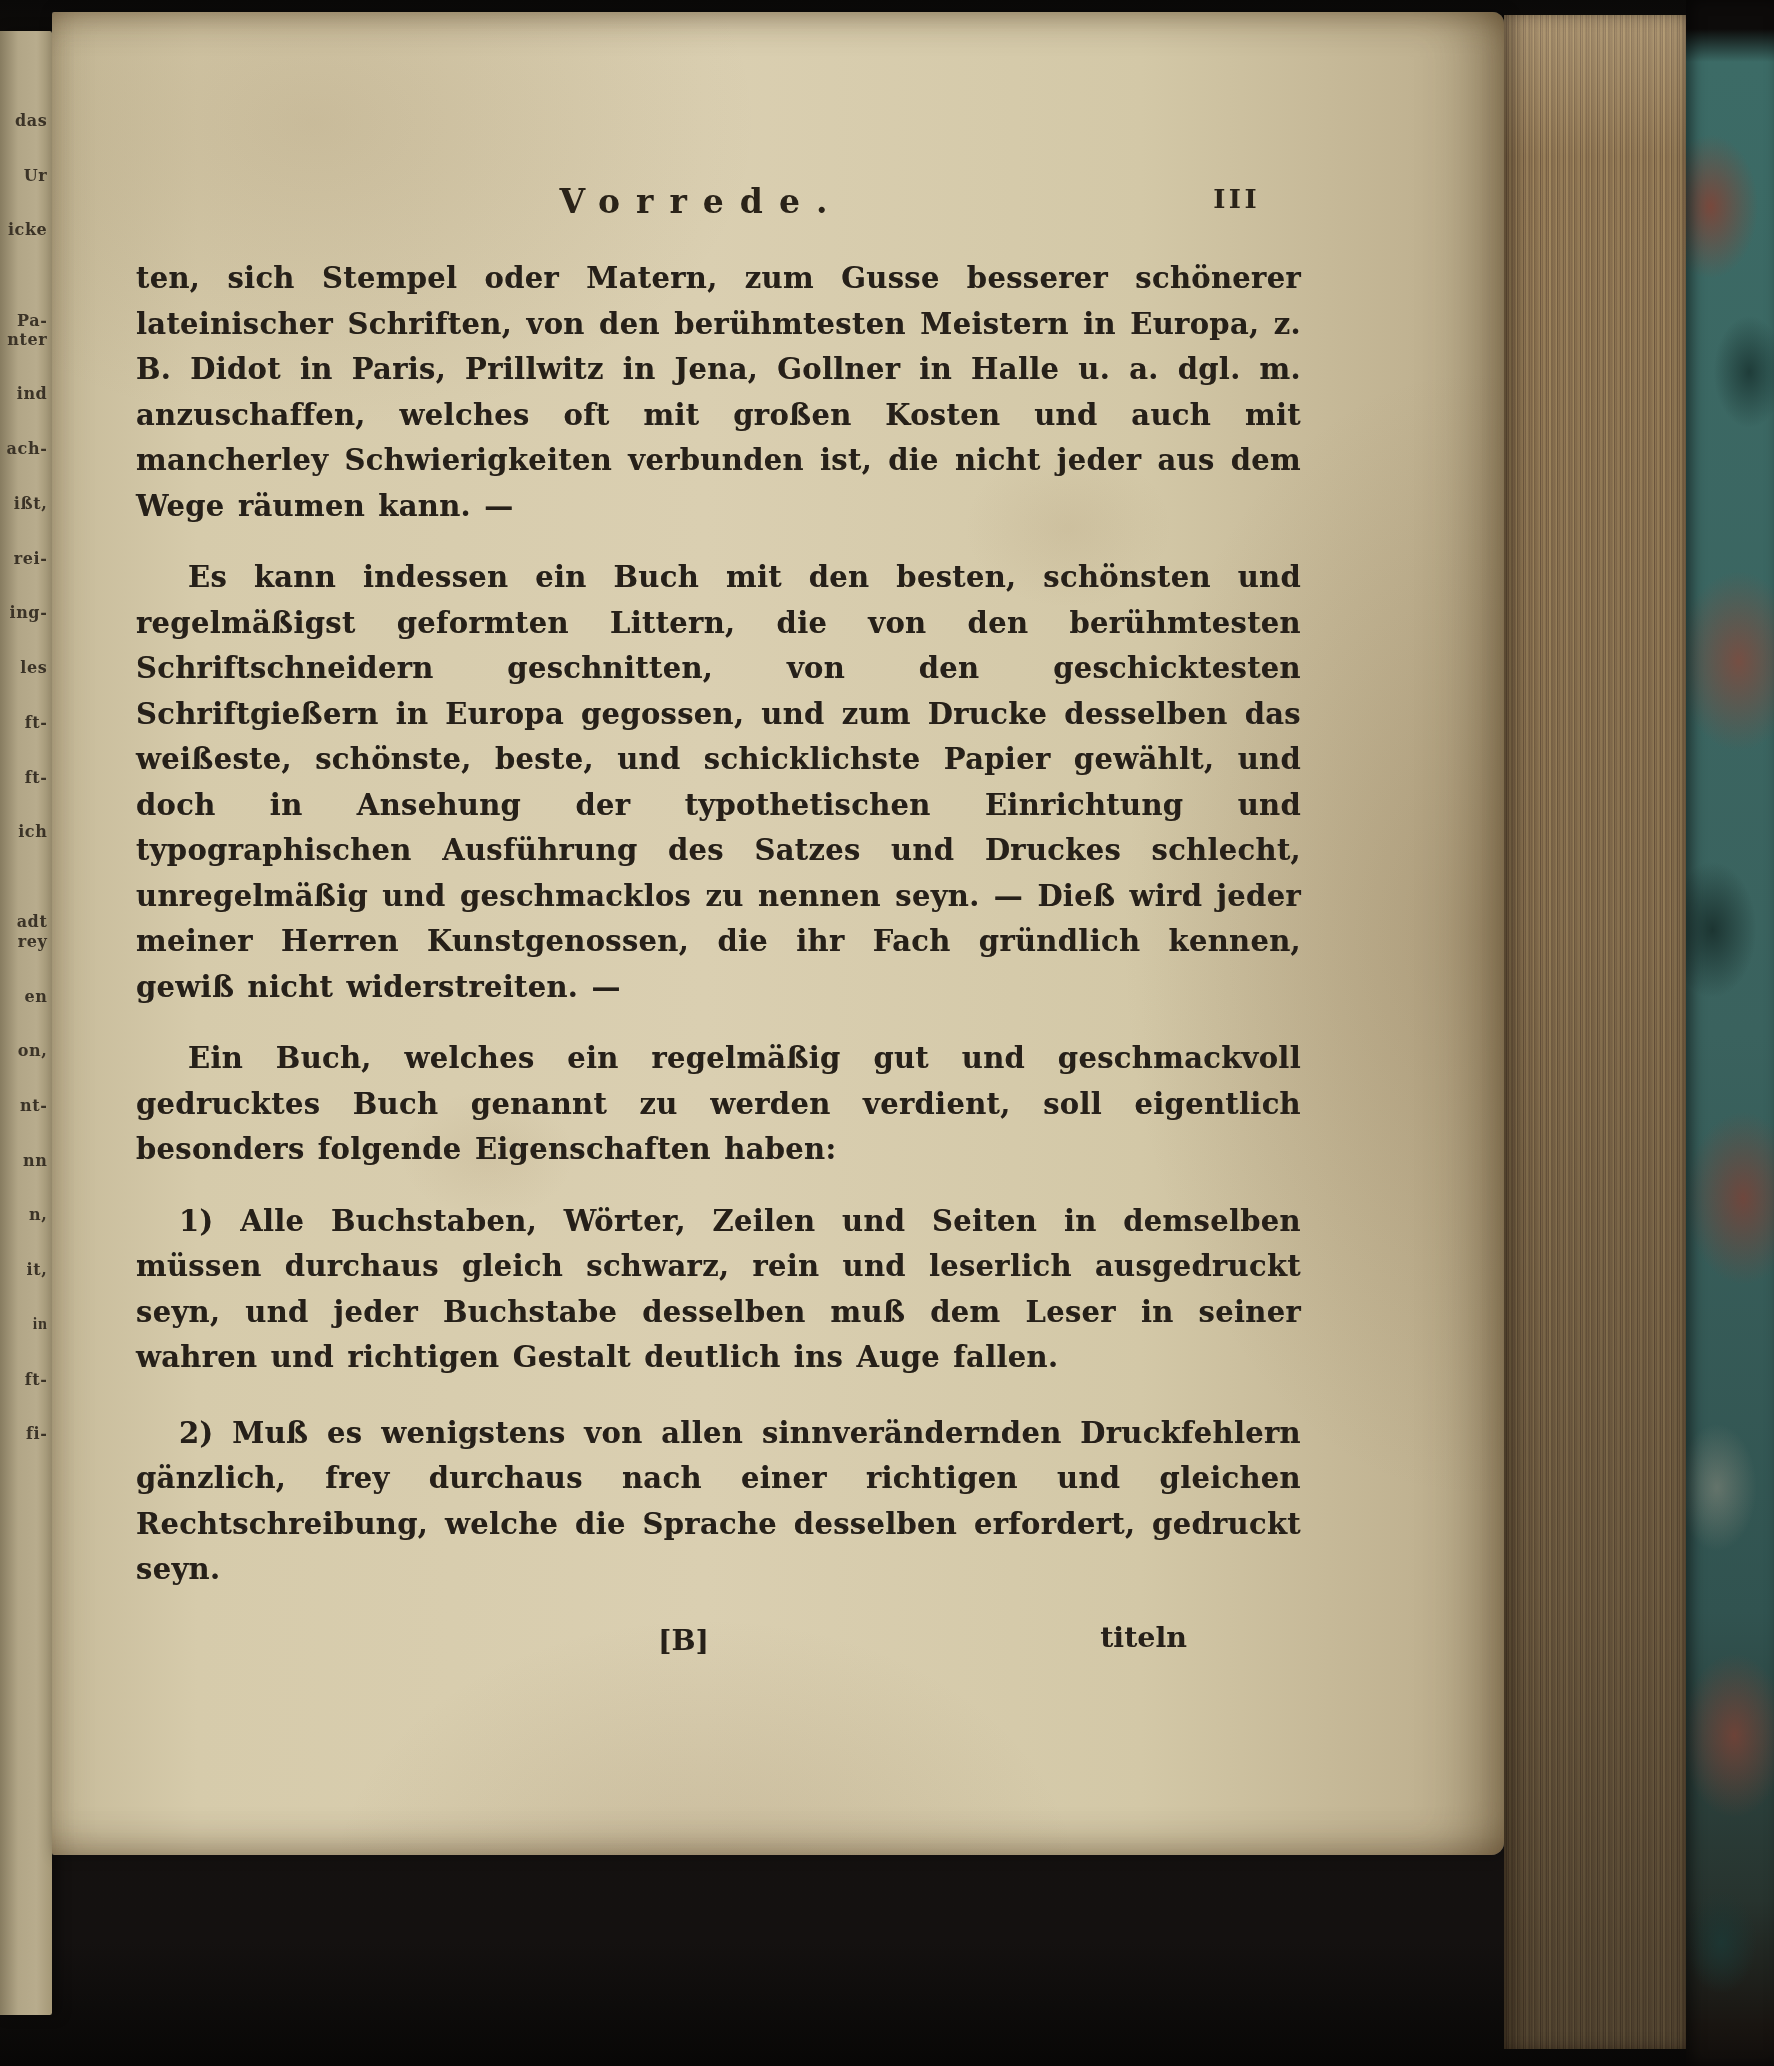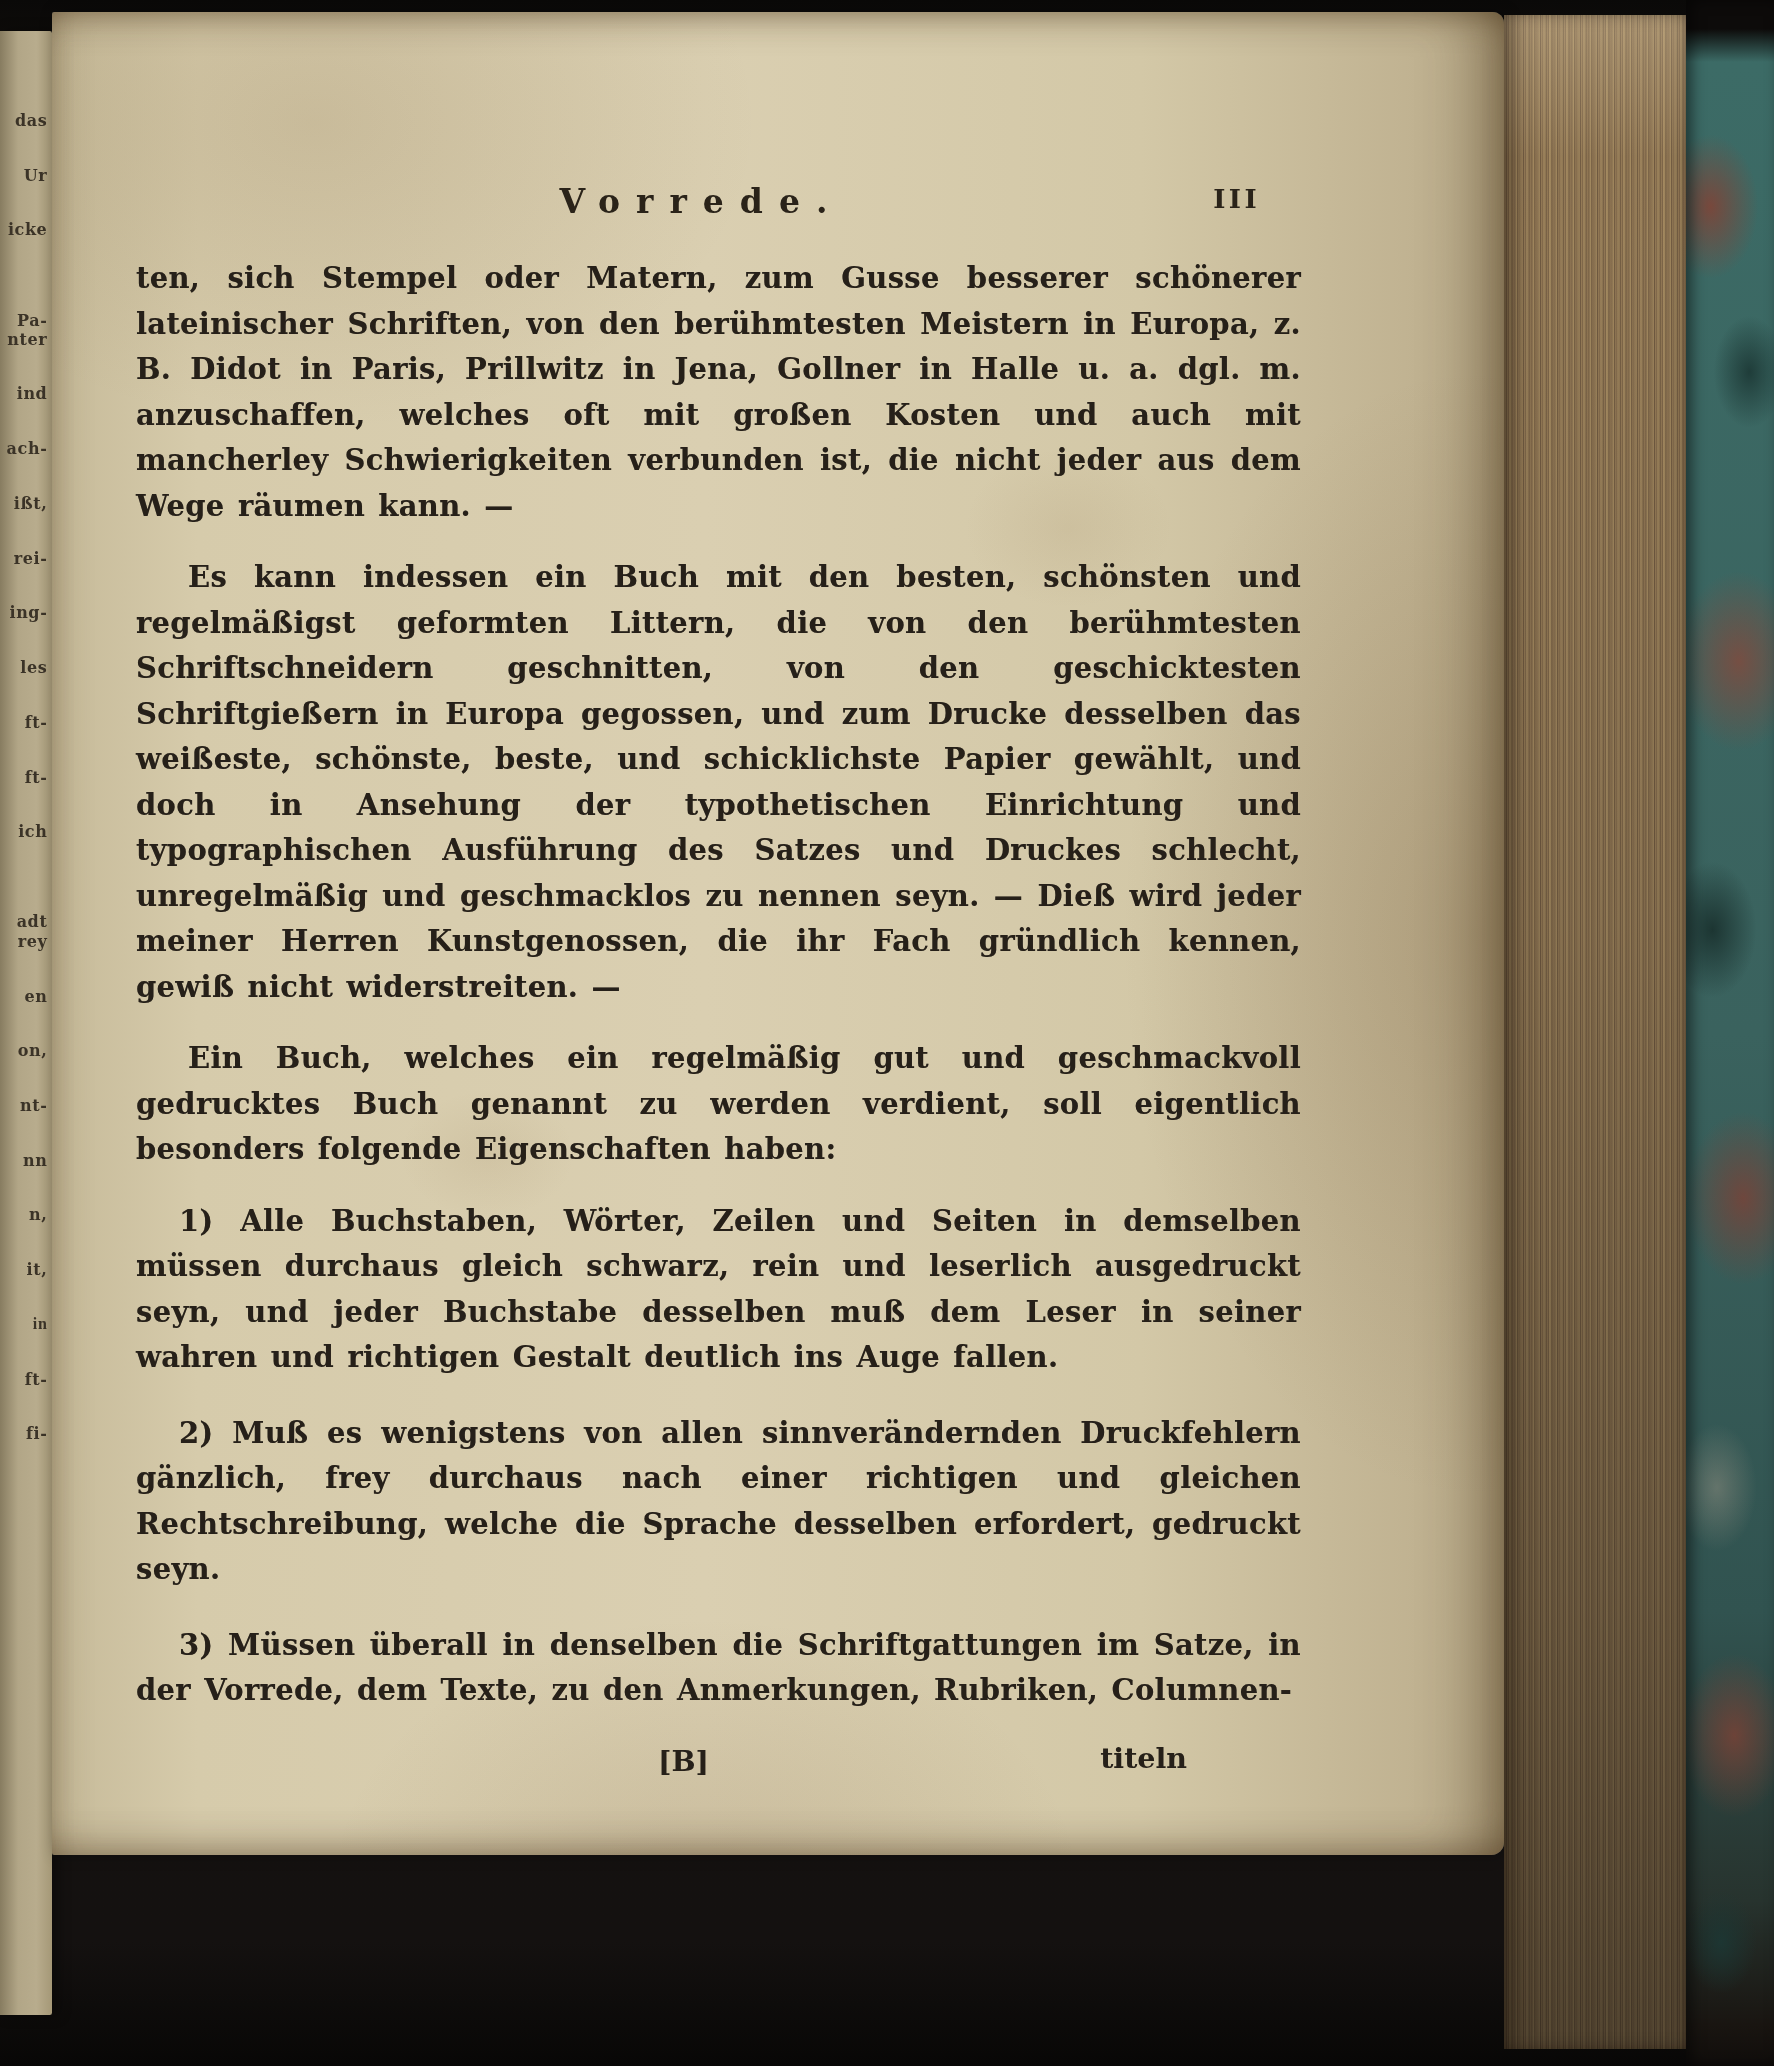--- a/index.html
+++ b/index.html
@@ -210,21 +210,20 @@
       <div class="page-header">
         <span class="page-title">Vorrede.</span>
         <span class="page-number">III</span>
       </div>
 
       <p class="para">ten, sich Stempel oder Matern, zum Gusse besserer schönerer lateinischer Schriften, von den berühmtesten Meistern in Europa, z. B. Didot in Paris, Prillwitz in Jena, Gollner in Halle u. a. dgl. m. anzuschaffen, welches oft mit großen Kosten und auch mit mancherley Schwierigkeiten verbunden ist, die nicht jeder aus dem Wege räumen kann. —</p>
       <p class="para indent">Es kann indessen ein Buch mit den besten, schönsten und regelmäßigst geformten Littern, die von den berühmtesten Schriftschneidern geschnitten, von den geschicktesten Schriftgießern in Europa gegossen, und zum Drucke desselben das weißeste, schönste, beste, und schicklichste Papier gewählt, und doch in Ansehung der typothetischen Einrichtung und typographischen Ausführung des Satzes und Druckes schlecht, unregelmäßig und geschmacklos zu nennen seyn. — Dieß wird jeder meiner Herren Kunstgenossen, die ihr Fach gründlich kennen, gewiß nicht widerstreiten. —</p>
       <p class="para indent">Ein Buch, welches ein regelmäßig gut und geschmackvoll gedrucktes Buch genannt zu werden verdient, soll eigentlich besonders folgende Eigenschaften haben:</p>
       <p class="para item">1) Alle Buchstaben, Wörter, Zeilen und Seiten in demselben müssen durchaus gleich schwarz, rein und leserlich ausgedruckt seyn, und jeder Buchstabe desselben muß dem Leser in seiner wahren und richtigen Gestalt deutlich ins Auge fallen.</p>
       <p class="para item">2) Muß es wenigstens von allen sinnverändernden Druckfehlern gänzlich, frey durchaus nach einer richtigen und gleichen Rechtschreibung, welche die Sprache desselben erfordert, gedruckt seyn.</p>
-      <p class="para item">3) Müssen überall in denselben die Schriftgattungen im Satze, in der Vorrede, dem Texte, zu den Anmerkungen, Rubriken, Columnen-</p>
 
       <div class="bottom-line">
         <span class="signature">[B]</span>
         <span class="catchword">titeln</span>
       </div>
 
     </div>
   </div>
 
   <div class="fore-edge"></div>

